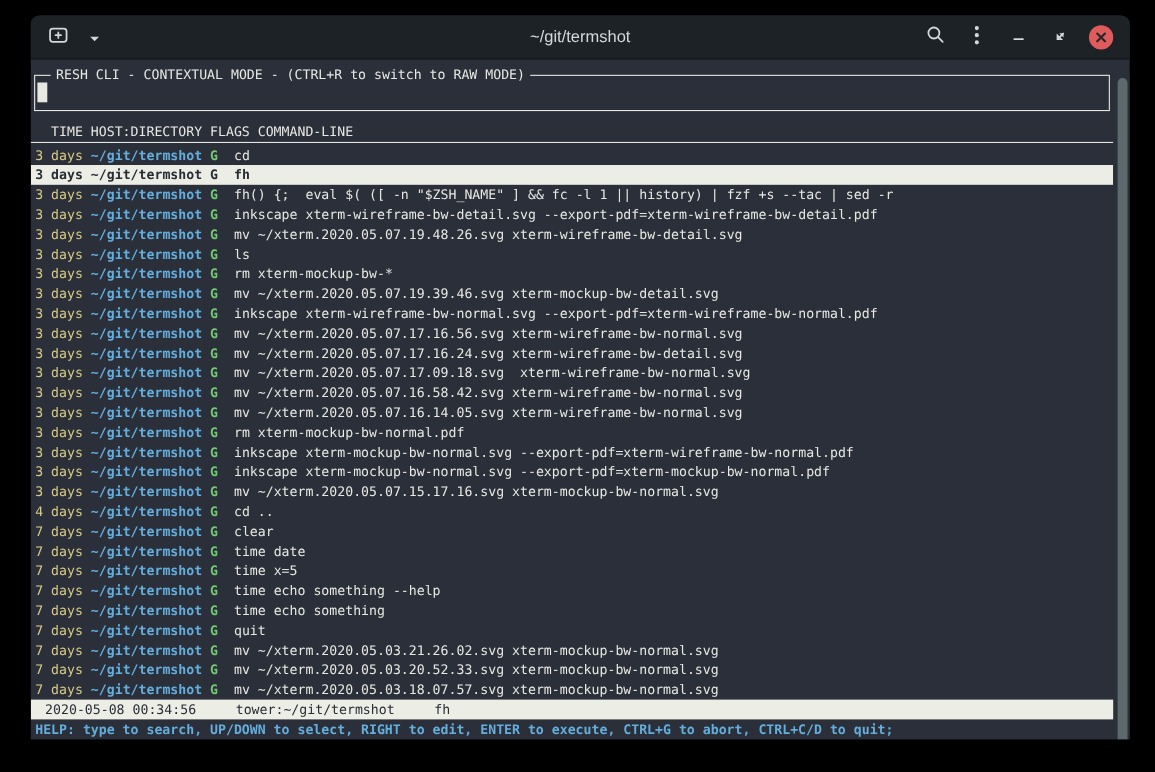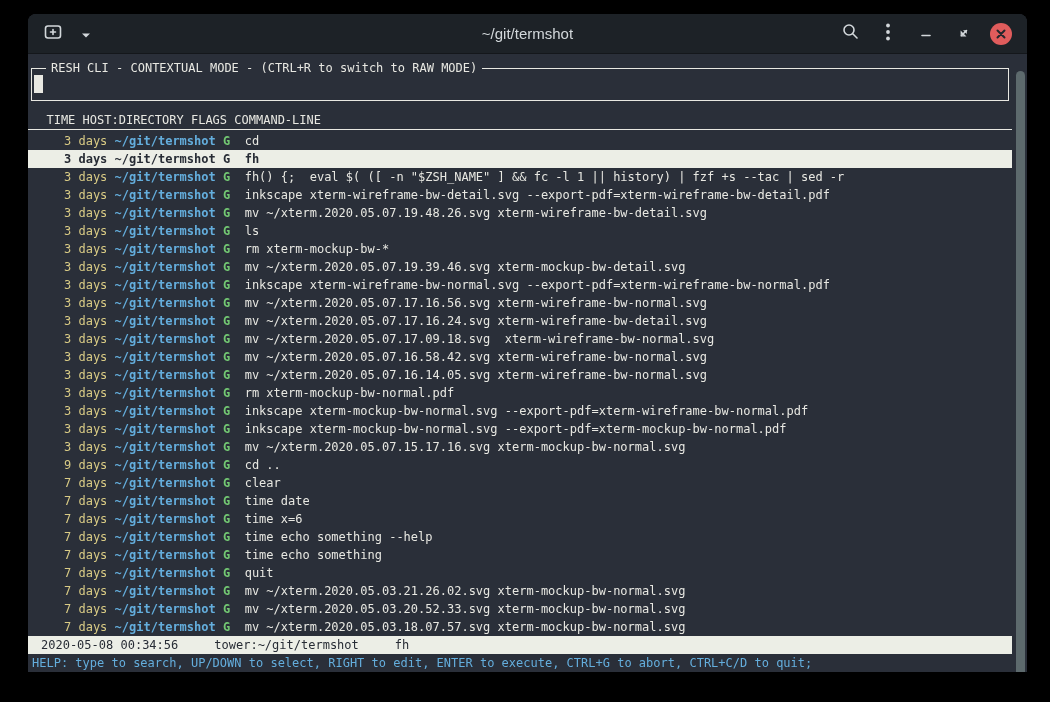--- a/index.html
+++ b/index.html
@@ -47,32 +47,32 @@
   .search-box{position:relative;margin:14px 0 0 3px;width:978px;height:33px;
               border:1px solid var(--border);}
   .box-title{position:absolute;top:-10px;left:14px;padding:0 5px;background:var(--terminal-bg);
              color:var(--terminal-fg);}
   .cursor-block{position:absolute;left:2px;top:6px;width:9px;height:18px;background:var(--border);}
   
   .thead{margin:10px 0 2px 0;padding-left:4px;height:19px;
          border-bottom:1px solid var(--border);color:var(--terminal-fg);}
   .rows{overflow:hidden;}
   .hrow{height:18px;padding-left:4px;white-space:pre;overflow:hidden;}
-  .c-time{color:var(--accent-time);margin-left:32px;}
+  .c-time{color:var(--accent-time);}
   .c-dir{color:var(--accent-dir);font-weight:bold;}
   .c-flag{color:var(--accent-flag);font-weight:bold;}
   .c-cmd{color:var(--terminal-fg);}
   .hrow.selected{background:var(--selection-bg);}
   .hrow.selected span{color:var(--selection-fg);font-weight:bold;}
   
   .status-line{height:18px;background:var(--selection-bg);color:var(--selection-fg);
                font-weight:normal;padding-left:4px;white-space:pre;}
   .status-line .gap{display:inline-block;width:36px;}
   .status-line .lead{display:inline-block;width:9px;}
-  .help-line{height:18px;color:var(--help-fg);padding-left:4px;white-space:pre;}
+  .help-line{height:18px;color:var(--help-fg);padding-left:4px;white-space:pre;font-weight:bold;}
   
   .scrollbar-thumb{position:absolute;right:2px;top:3px;width:9px;height:611px;
                    border-radius:5px;background:var(--scrollbar);}
 </style>
 </head>
 <body>
 
 <div class="stage">
   <div class="window">
 
@@ -163,24 +163,24 @@
             <div class="hrow" style=""><span class="c-time">3 days</span><span> </span><span class="c-dir">~/git/termshot</span><span> </span><span class="c-flag">G</span><span>  </span><span class="c-cmd">inkscape xterm-wireframe-bw-normal.svg --export-pdf=xterm-wireframe-bw-normal.pdf</span></div>
             <div class="hrow" style=""><span class="c-time">3 days</span><span> </span><span class="c-dir">~/git/termshot</span><span> </span><span class="c-flag">G</span><span>  </span><span class="c-cmd">mv ~/xterm.2020.05.07.17.16.56.svg xterm-wireframe-bw-normal.svg</span></div>
             <div class="hrow" style=""><span class="c-time">3 days</span><span> </span><span class="c-dir">~/git/termshot</span><span> </span><span class="c-flag">G</span><span>  </span><span class="c-cmd">mv ~/xterm.2020.05.07.17.16.24.svg xterm-wireframe-bw-detail.svg</span></div>
             <div class="hrow" style=""><span class="c-time">3 days</span><span> </span><span class="c-dir">~/git/termshot</span><span> </span><span class="c-flag">G</span><span>  </span><span class="c-cmd">mv ~/xterm.2020.05.07.17.09.18.svg  xterm-wireframe-bw-normal.svg</span></div>
             <div class="hrow" style=""><span class="c-time">3 days</span><span> </span><span class="c-dir">~/git/termshot</span><span> </span><span class="c-flag">G</span><span>  </span><span class="c-cmd">mv ~/xterm.2020.05.07.16.58.42.svg xterm-wireframe-bw-normal.svg</span></div>
             <div class="hrow" style=""><span class="c-time">3 days</span><span> </span><span class="c-dir">~/git/termshot</span><span> </span><span class="c-flag">G</span><span>  </span><span class="c-cmd">mv ~/xterm.2020.05.07.16.14.05.svg xterm-wireframe-bw-normal.svg</span></div>
             <div class="hrow" style=""><span class="c-time">3 days</span><span> </span><span class="c-dir">~/git/termshot</span><span> </span><span class="c-flag">G</span><span>  </span><span class="c-cmd">rm xterm-mockup-bw-normal.pdf</span></div>
             <div class="hrow" style=""><span class="c-time">3 days</span><span> </span><span class="c-dir">~/git/termshot</span><span> </span><span class="c-flag">G</span><span>  </span><span class="c-cmd">inkscape xterm-mockup-bw-normal.svg --export-pdf=xterm-wireframe-bw-normal.pdf</span></div>
             <div class="hrow" style=""><span class="c-time">3 days</span><span> </span><span class="c-dir">~/git/termshot</span><span> </span><span class="c-flag">G</span><span>  </span><span class="c-cmd">inkscape xterm-mockup-bw-normal.svg --export-pdf=xterm-mockup-bw-normal.pdf</span></div>
             <div class="hrow" style=""><span class="c-time">3 days</span><span> </span><span class="c-dir">~/git/termshot</span><span> </span><span class="c-flag">G</span><span>  </span><span class="c-cmd">mv ~/xterm.2020.05.07.15.17.16.svg xterm-mockup-bw-normal.svg</span></div>
-            <div class="hrow" style=""><span class="c-time">9 days</span><span> </span><span class="c-dir">~/git/termshot</span><span> </span><span class="c-flag">G</span><span>  </span><span class="c-cmd">cd ..</span></div>
+            <div class="hrow" style=""><span class="c-time">4 days</span><span> </span><span class="c-dir">~/git/termshot</span><span> </span><span class="c-flag">G</span><span>  </span><span class="c-cmd">cd ..</span></div>
             <div class="hrow" style=""><span class="c-time">7 days</span><span> </span><span class="c-dir">~/git/termshot</span><span> </span><span class="c-flag">G</span><span>  </span><span class="c-cmd">clear</span></div>
             <div class="hrow" style=""><span class="c-time">7 days</span><span> </span><span class="c-dir">~/git/termshot</span><span> </span><span class="c-flag">G</span><span>  </span><span class="c-cmd">time date</span></div>
-            <div class="hrow" style=""><span class="c-time">7 days</span><span> </span><span class="c-dir">~/git/termshot</span><span> </span><span class="c-flag">G</span><span>  </span><span class="c-cmd">time x=6</span></div>
+            <div class="hrow" style=""><span class="c-time">7 days</span><span> </span><span class="c-dir">~/git/termshot</span><span> </span><span class="c-flag">G</span><span>  </span><span class="c-cmd">time x=5</span></div>
             <div class="hrow" style=""><span class="c-time">7 days</span><span> </span><span class="c-dir">~/git/termshot</span><span> </span><span class="c-flag">G</span><span>  </span><span class="c-cmd">time echo something --help</span></div>
             <div class="hrow" style=""><span class="c-time">7 days</span><span> </span><span class="c-dir">~/git/termshot</span><span> </span><span class="c-flag">G</span><span>  </span><span class="c-cmd">time echo something</span></div>
             <div class="hrow" style=""><span class="c-time">7 days</span><span> </span><span class="c-dir">~/git/termshot</span><span> </span><span class="c-flag">G</span><span>  </span><span class="c-cmd">quit</span></div>
             <div class="hrow" style=""><span class="c-time">7 days</span><span> </span><span class="c-dir">~/git/termshot</span><span> </span><span class="c-flag">G</span><span>  </span><span class="c-cmd">mv ~/xterm.2020.05.03.21.26.02.svg xterm-mockup-bw-normal.svg</span></div>
             <div class="hrow" style=""><span class="c-time">7 days</span><span> </span><span class="c-dir">~/git/termshot</span><span> </span><span class="c-flag">G</span><span>  </span><span class="c-cmd">mv ~/xterm.2020.05.03.20.52.33.svg xterm-mockup-bw-normal.svg</span></div>
             <div class="hrow" style=""><span class="c-time">7 days</span><span> </span><span class="c-dir">~/git/termshot</span><span> </span><span class="c-flag">G</span><span>  </span><span class="c-cmd">mv ~/xterm.2020.05.03.18.07.57.svg xterm-mockup-bw-normal.svg</span></div>
           </div>
 
         <div class="status-line"><span class="lead"></span><span>2020-05-08 00:34:56</span><span class="gap"></span><span>tower:~/git/termshot</span><span class="gap"></span><span>fh</span></div>
 

